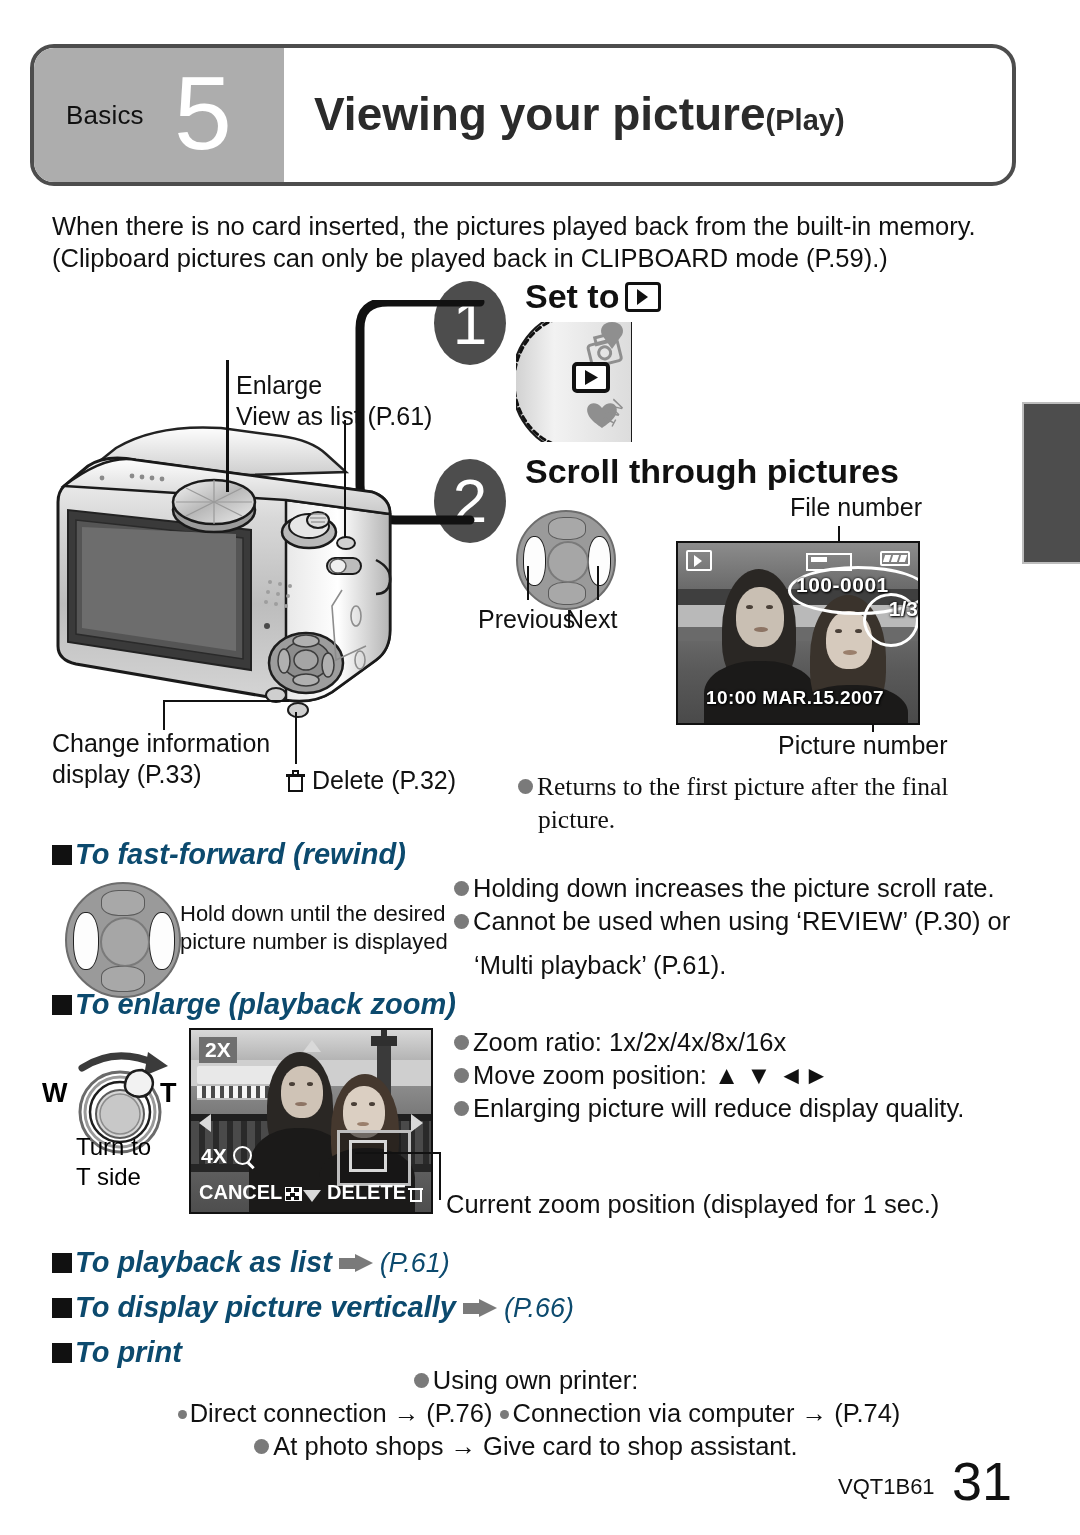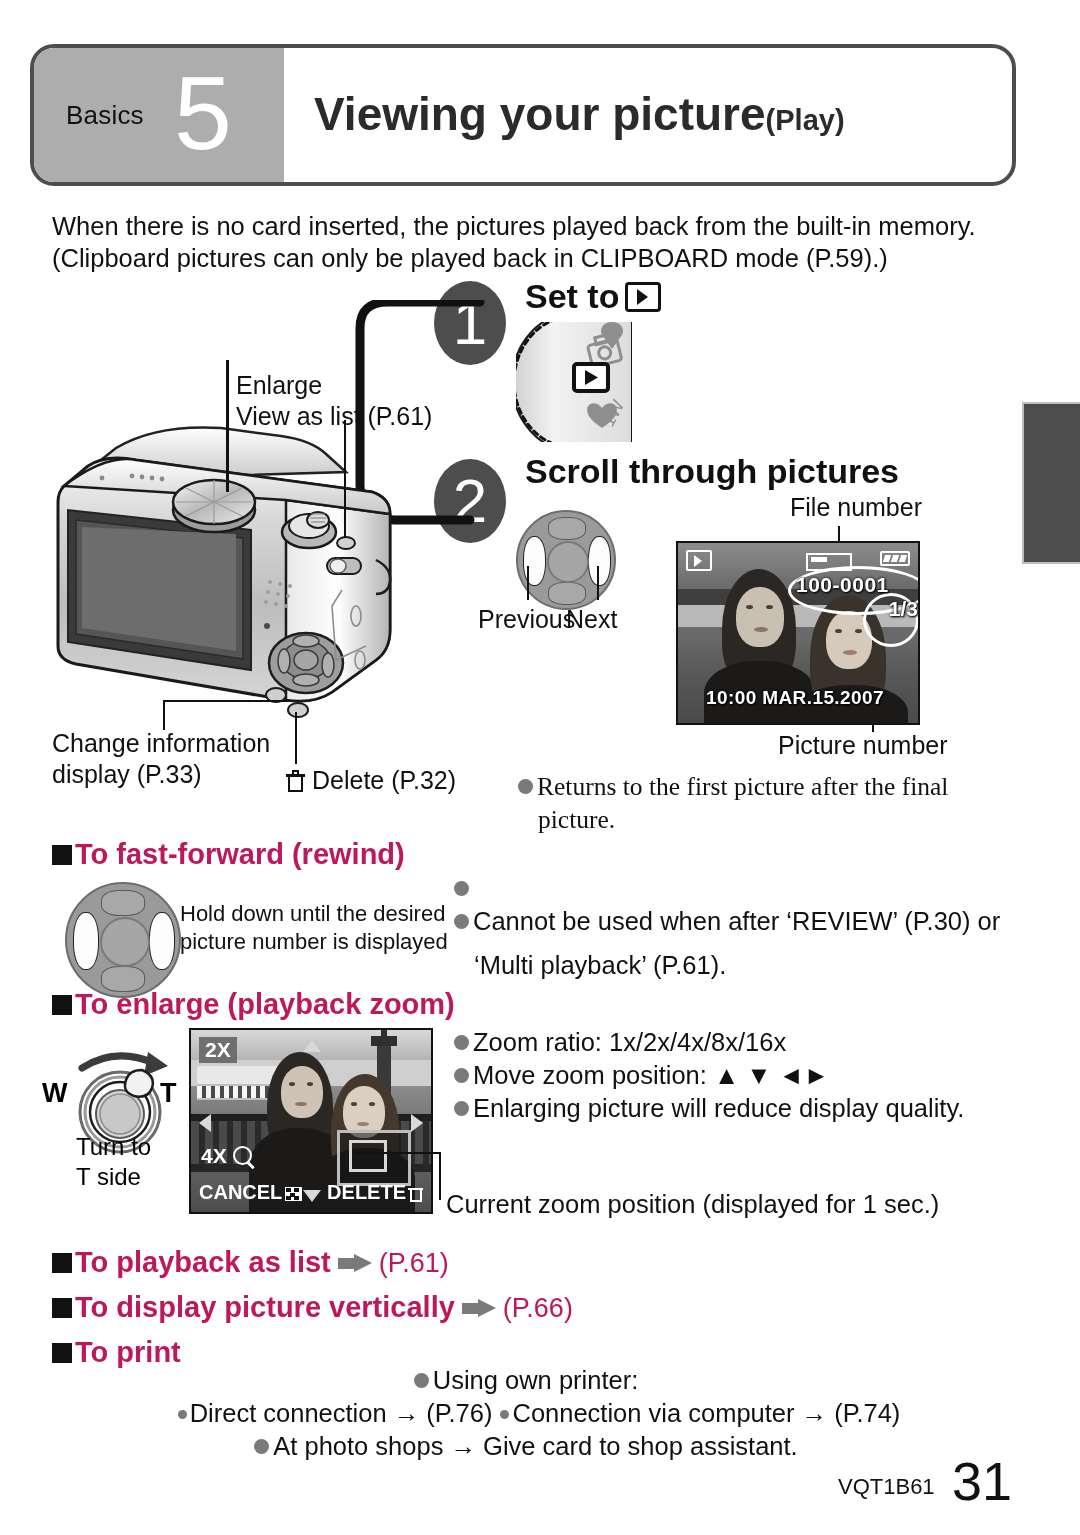--- a/index.html
+++ b/index.html
@@ -132,21 +132,21 @@
     vertical-align:1px;margin-right:4px;}
   .bul .b2{display:inline-block;width:9px;height:9px;border-radius:50%;background:#7a7a7a;
     vertical-align:3px;margin-right:3px;}
 
   #bul-return{left:518px;top:770px;width:500px;font-family:Liberation Serif, serif;}
   #bul-ff{left:454px;top:872px;width:570px;}
   #bul-zoom{left:454px;top:1026px;width:590px;}
   #bul-print{left:76px;top:1364px;width:900px;text-align:center;}
 
   
-  .sect{position:absolute;font-size:29px;font-weight:bold;color:#be185d;white-space:nowrap;}
+  .sect{position:absolute;font-size:29px;font-weight:bold;color:#0c4a6e;white-space:nowrap;font-style:italic;}
   .sq{display:inline-block;width:20px;height:20px;background:#111;margin-right:3px;vertical-align:-1px;}
   #sec-ff{left:52px;top:838px;}
   #sec-zoom{left:52px;top:988px;}
   #sec-list{left:52px;top:1246px;}
   #sec-vert{left:52px;top:1291px;}
   #sec-print{left:52px;top:1336px;}
   .sect .pg{font-weight:normal;font-size:27px;}
   .arw{display:inline-block;width:34px;height:19px;position:relative;vertical-align:-1px;margin:0 7px;}
   .arw::before{content:"";position:absolute;left:0;top:4px;width:18px;height:11px;background:#7a7a7a;}
   .arw::after{content:"";position:absolute;left:16px;top:0;border-left:18px solid #7a7a7a;
@@ -451,22 +451,22 @@
       <div class="lcd-date">10:00 MAR.15.2007</div>
     </div>
   </div>
 
   <div class="bul" id="bul-return">
     <div><span class="b"></span><span>Returns to the first picture after the final</span></div>
     <div style="padding-left:20px;"><span>picture.</span></div>
   </div>
 
   <div class="bul" id="bul-ff">
-    <div><span class="b"></span></div>
-    <div><span class="b"></span><span>Cannot be used when after ‘REVIEW’ (P.30) or</span></div>
+    <div><span class="b"></span><span>Holding down increases the picture scroll rate.</span></div>
+    <div><span class="b"></span><span>Cannot be used when using ‘REVIEW’ (P.30) or</span></div>
     <div style="padding-left:20px;margin-top:11px;"><span>‘Multi playback’ (P.61).</span></div>
   </div>
 
   <div class="sect" id="sec-ff">
     <span class="sq"></span><span>To fast-forward (rewind)</span>
   </div>
   <div class="dpad" id="dpadff">
     <div class="pad" style="left:34px;top:6px;width:42px;height:24px;"></div>
     <div class="pad" style="left:34px;top:82px;width:42px;height:24px;"></div>
     <div class="hl" style="left:6px;top:28px;width:24px;height:56px;border-radius:45%;"></div>

